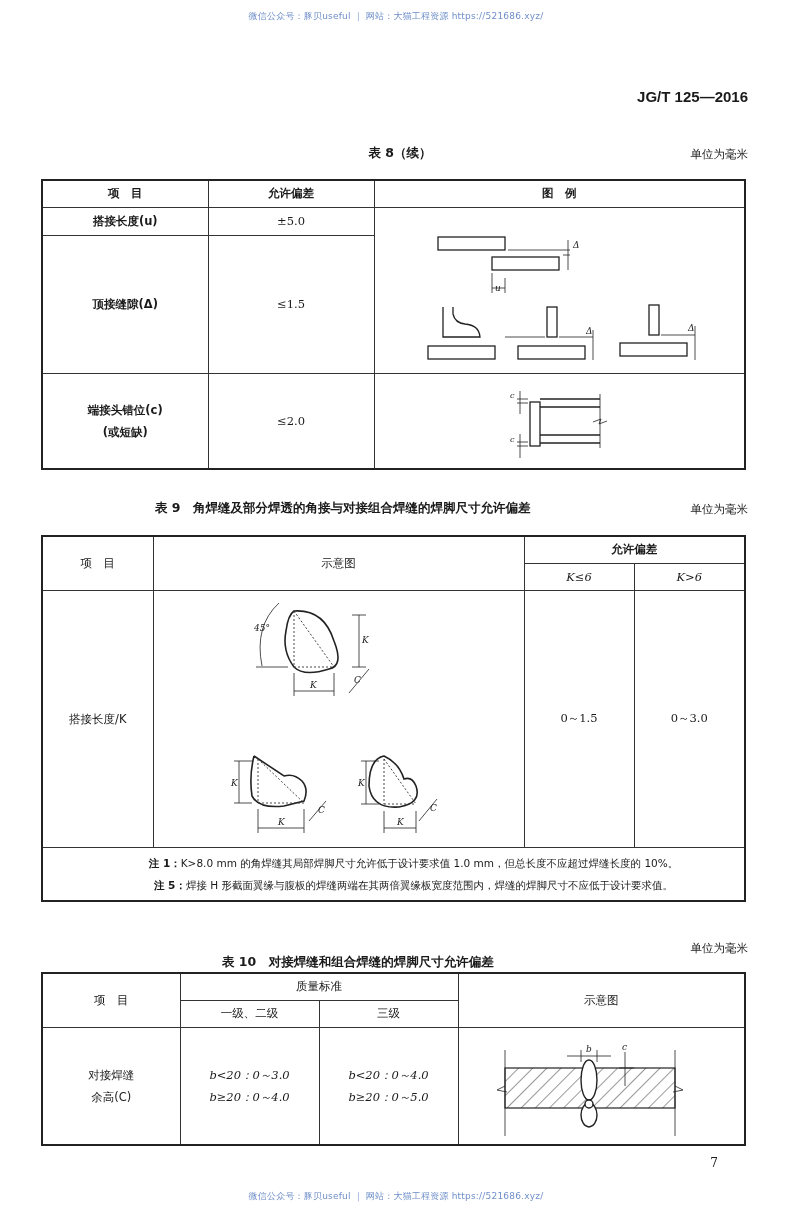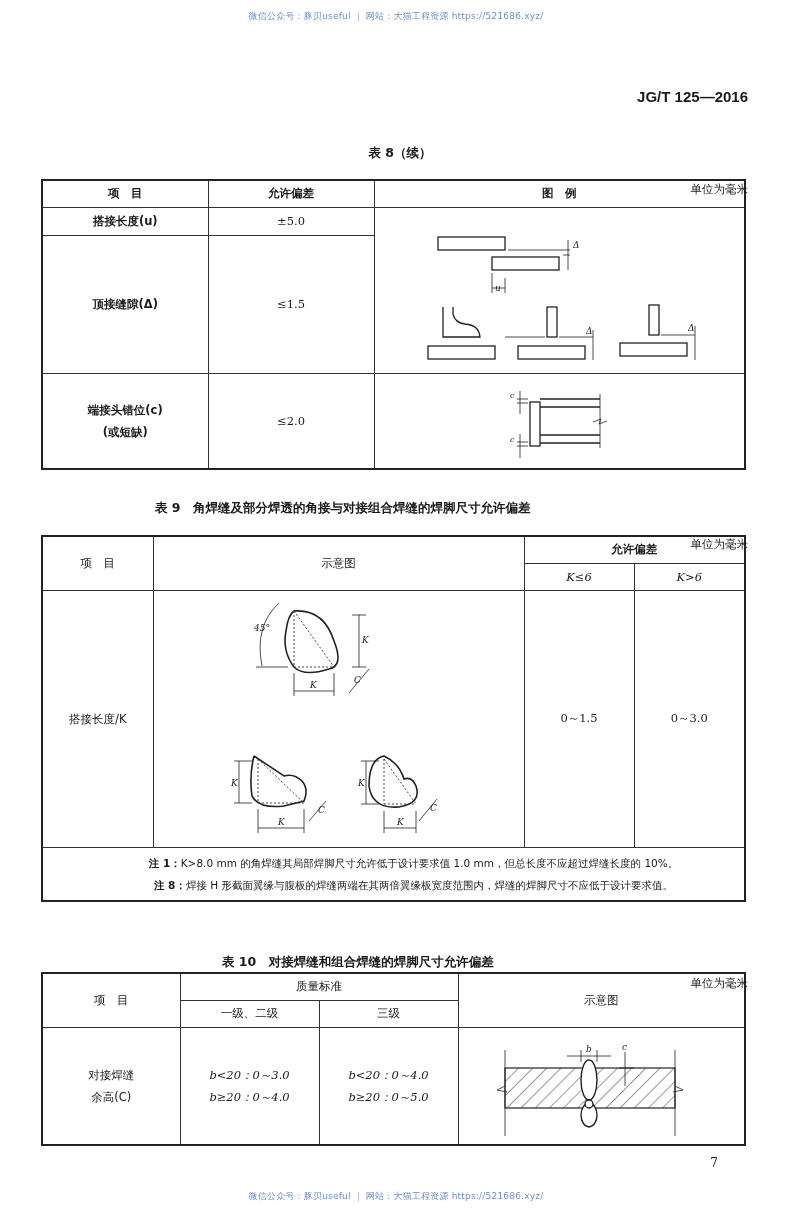--- a/index.html
+++ b/index.html
@@ -4,21 +4,21 @@
 <style>
   html, body { margin: 0; padding: 0; background: #ffffff; }
   body { width: 800px; height: 1216px; position: relative; overflow: hidden;
          font-family: "DejaVu Serif", "Liberation Serif", serif; color: #1a1a1a; }
   .abs { position: absolute; }
   .watermark { left: 0; width: 792px; text-align: center; font-size: 9px; color: #6f8fc9;
                font-family: "DejaVu Sans", sans-serif; letter-spacing: 0.2px; }
   .std-code { right: 52px; top: 88px; font-size: 15px; font-weight: bold;
               font-family: "Liberation Sans", "DejaVu Sans", sans-serif; }
   .caption { font-size: 12.5px; font-weight: bold; font-family: "DejaVu Sans", sans-serif; }
-  .unit { right: 52px; font-size: 11.5px; font-family: "DejaVu Sans", sans-serif; margin-top: 35px; }
+  .unit { right: 52px; font-size: 11.5px; font-family: "DejaVu Sans", sans-serif; }
   table.grid { position: absolute; border-collapse: collapse; table-layout: fixed;
                font-size: 11.5px; }
   table.grid td { border: 1px solid #333; text-align: center; vertical-align: middle; padding: 0; }
   table.grid { border: 2px solid #222; }
   .hdr { font-family: "DejaVu Sans", sans-serif; font-weight: bold; font-size: 11.5px; }
   .hdr-light { font-family: "DejaVu Sans", sans-serif; font-size: 11.5px; }
   .label { font-family: "DejaVu Sans", sans-serif; font-weight: bold; font-size: 11.5px; line-height: 22px; }
   .label-light { font-family: "DejaVu Sans", sans-serif; font-size: 11.5px; line-height: 22px; }
   .val { font-family: "DejaVu Serif", serif; font-size: 11.5px; }
   .note { text-align: right; padding: 4px 0 4px 40px !important;
@@ -207,21 +207,21 @@
           <text x="276" y="220">C</text>
         </g>
       </svg>
     </td>
     <td class="val">0～1.5</td>
     <td class="val">0～3.0</td>
   </tr>
   <tr>
     <td colspan="4" class="note">
       <div><b>注 1：</b><span>K&gt;8.0 mm 的角焊缝其局部焊脚尺寸允许低于设计要求值 1.0 mm，但总长度不应超过焊缝长度的 10%。</span></div>
-      <div><b>注 8：</b><span>焊接 H 形截面翼缘与腹板的焊缝两端在其两倍翼缘板宽度范围内，焊缝的焊脚尺寸不应低于设计要求值。</span></div>
+      <div><b>注 5：</b><span>焊接 H 形截面翼缘与腹板的焊缝两端在其两倍翼缘板宽度范围内，焊缝的焊脚尺寸不应低于设计要求值。</span></div>
     </td>
   </tr>
 </tbody>
   </table>
 
 <div class="abs caption" style="left:222px;top:939px;margin-top:15px;">表 10　对接焊缝和组合焊缝的焊脚尺寸允许偏差</div>
 <div class="abs unit" style="top:941px;">单位为毫米</div>
 
 <table class="grid" style="left:41px;top:972px;width:703px;">
   <colgroup>

